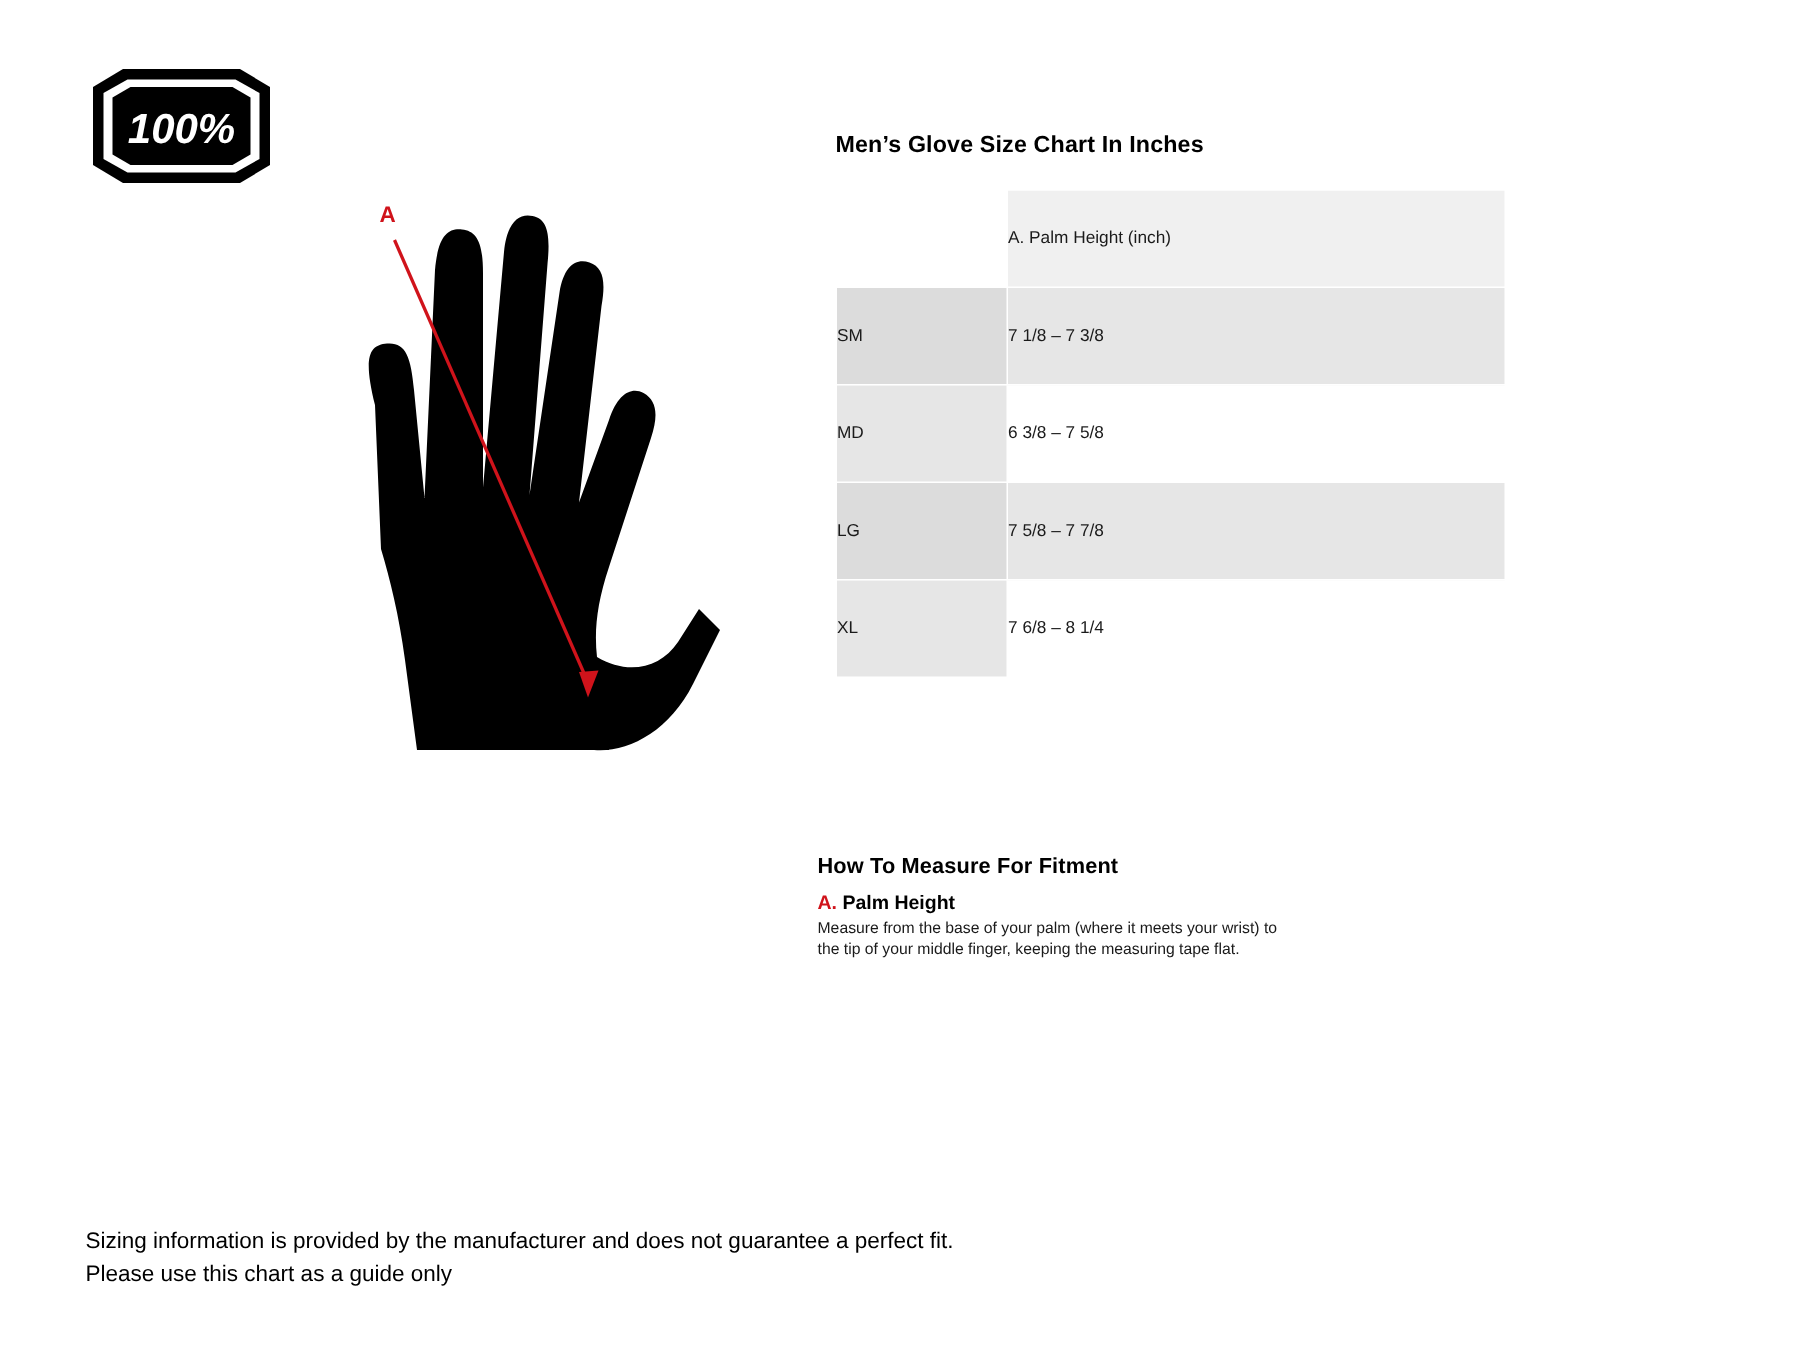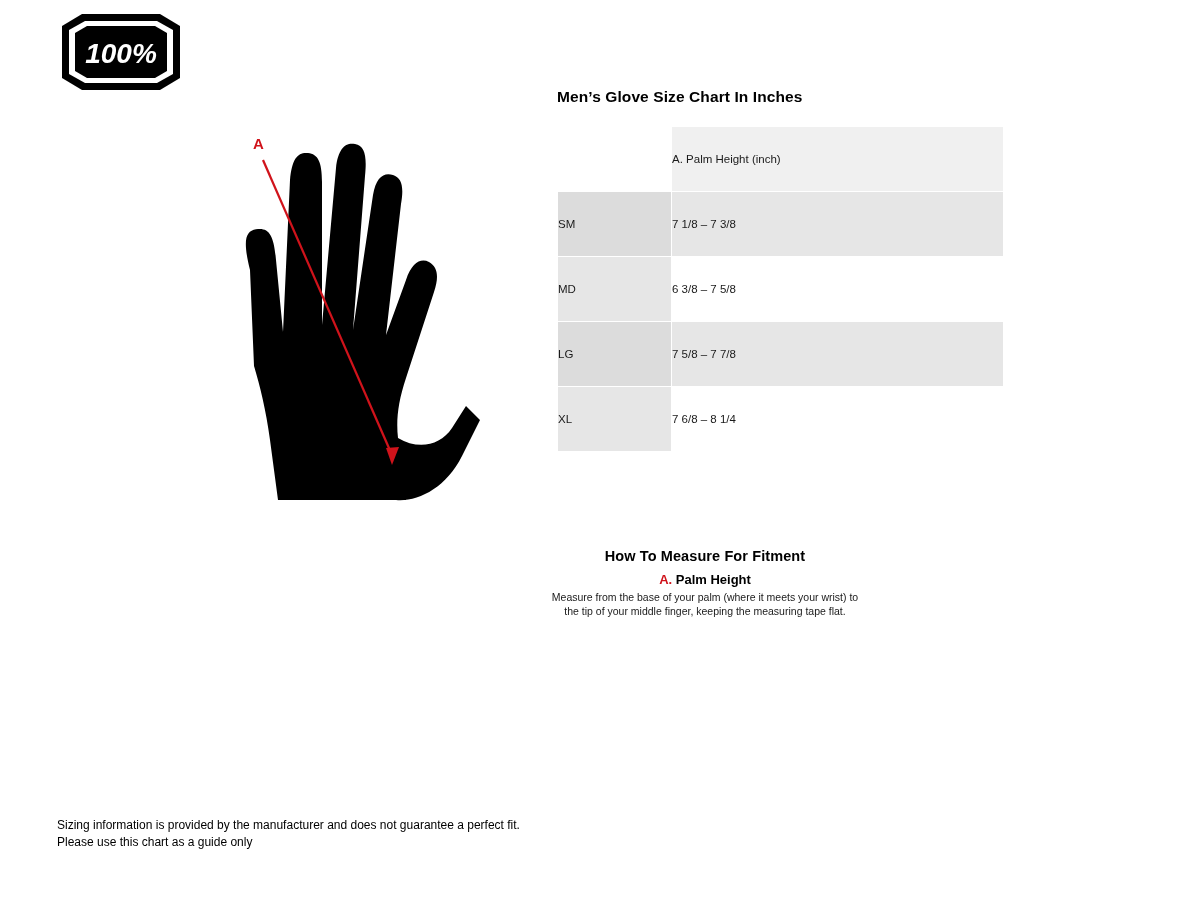--- a/index.html
+++ b/index.html
@@ -13,21 +13,21 @@
     position: relative;
     font-family: "Liberation Sans", sans-serif;
     color: #000000;
     overflow: hidden;
   }
 
   
   .logo-wrap {
     position: absolute;
     left: 60px;
-    top: 12px;
+    top: 44px;
     width: 122px;
     height: 80px;
   }
   .logo-wrap svg { display: block; }
 
   
   .hand-wrap {
     position: absolute;
     left: 150px;
     top: 120px;
@@ -82,23 +82,22 @@
   .hdr-cell  { background: #f0f0f0; font-size: 11.5px; height: 52px; }
   .sz-light  { background: #e6e6e6; }
   .sz-dark   { background: #dcdcdc; }
   .val-light { background: #ffffff; }
   .val-dark  { background: #e6e6e6; }
 
   
   .howto {
     position: absolute;
     left: 545px;
-    top: 548px;
+    top: 570px;
     width: 320px;
-    text-align: center;
   }
   .howto-title {
     font-size: 14.5px;
     font-weight: bold;
     margin: 0 0 8px 0;
     letter-spacing: .1px;
   }
   .howto-sub {
     font-size: 13px;
     font-weight: bold;
@@ -110,21 +109,21 @@
     line-height: 1.35;
     margin: 0;
     color: #1a1a1a;
   }
 
   
   .footer {
     position: absolute;
     left: 57px;
     top: 817px;
-    font-size: 12px;
+    font-size: 15px;
     line-height: 1.45;
     color: #000000;
   }
   .footer p { margin: 0; }
 </style>
 </head>
 <body>
 
 <div class="logo-wrap">
   <svg width="122" height="80" viewBox="0 0 122 80" xmlns="http://www.w3.org/2000/svg" aria-label="100%">

